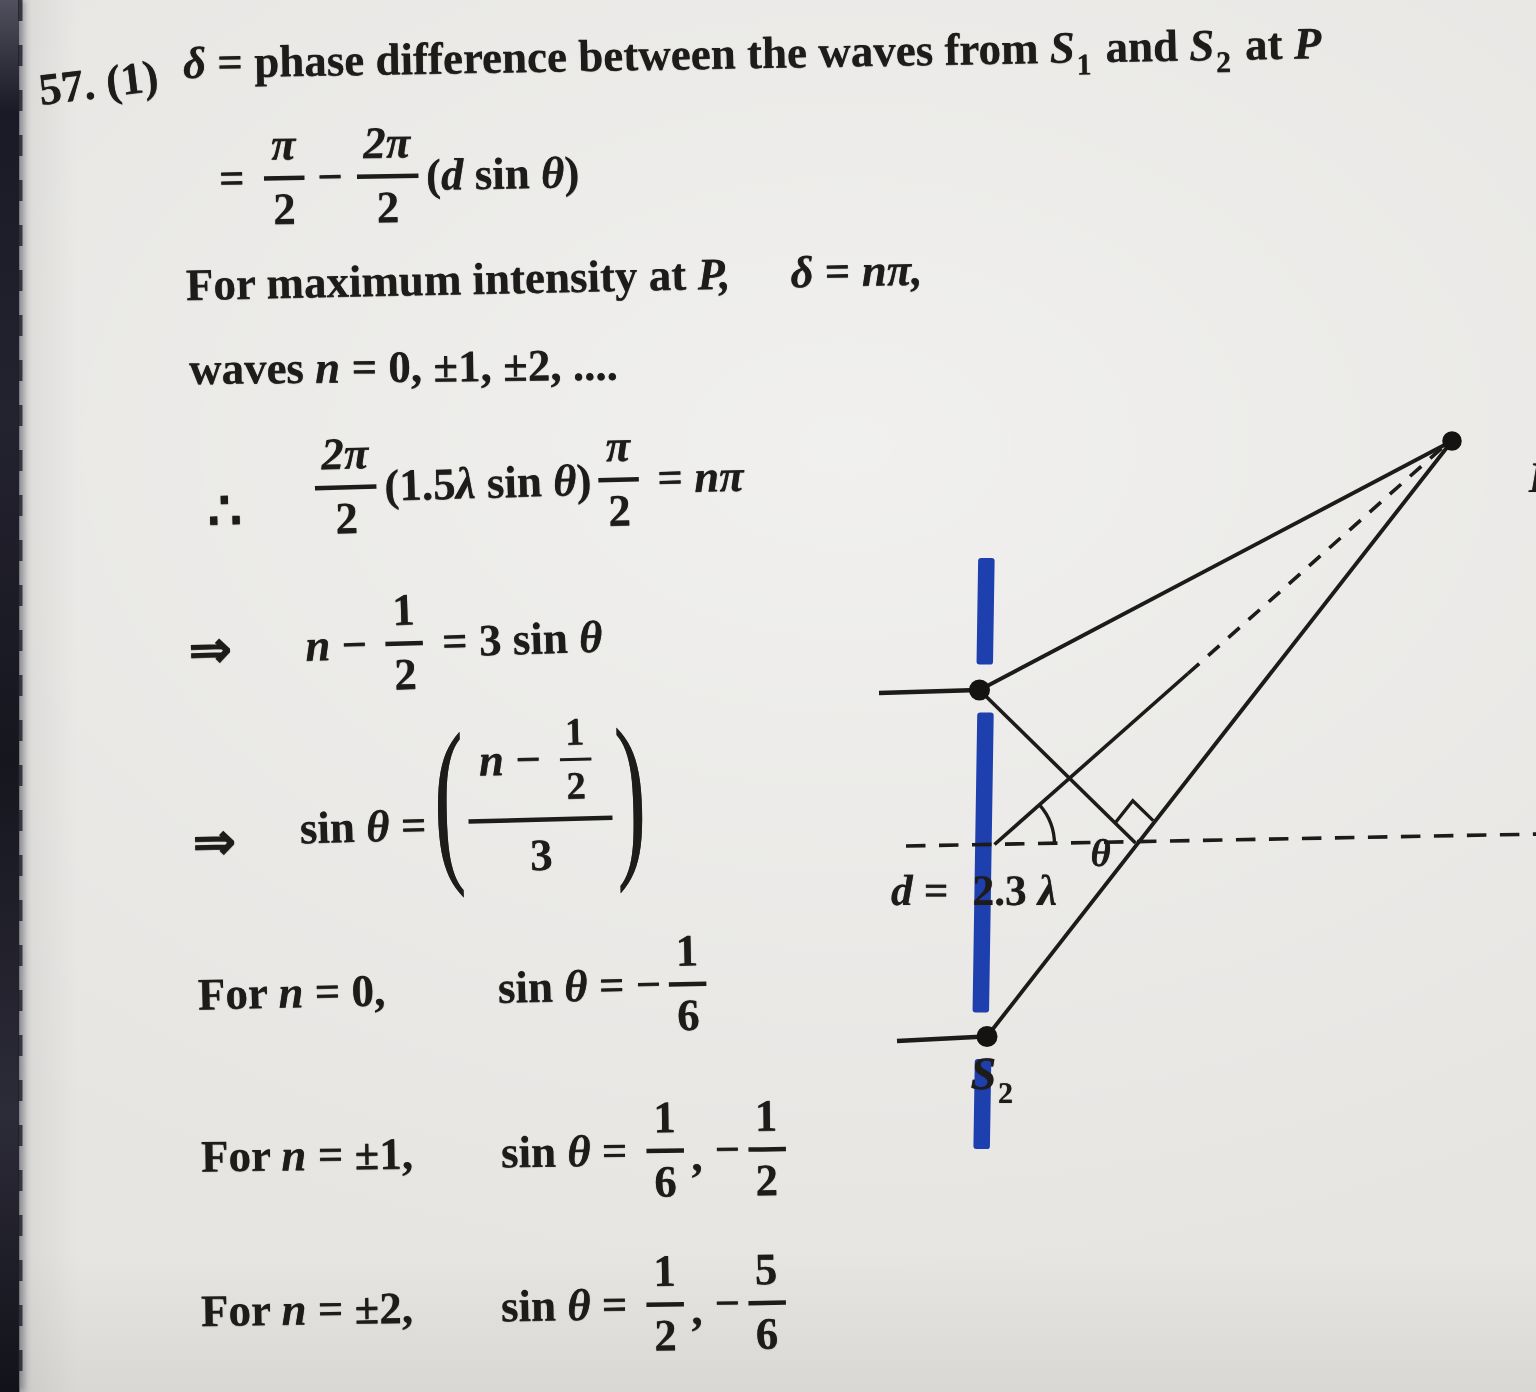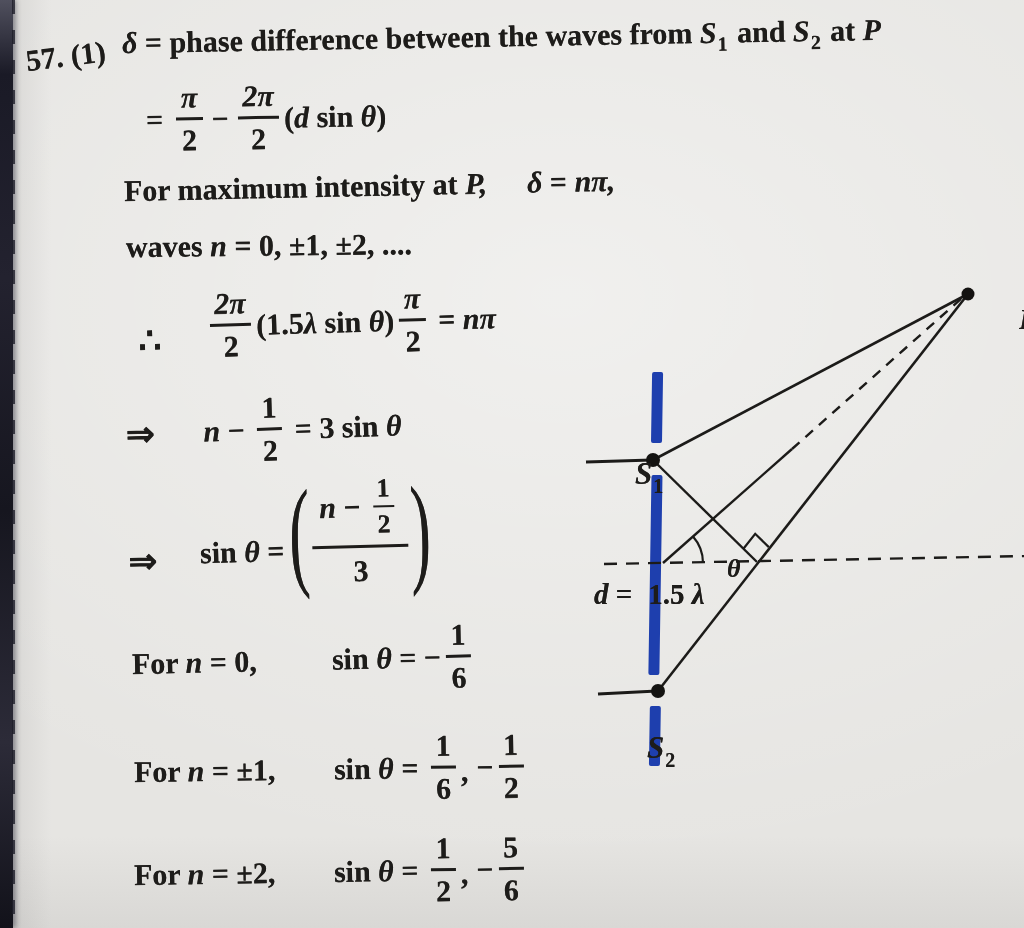--- a/index.html
+++ b/index.html
@@ -217,36 +217,33 @@
 
     <polyline points="743.4,548.7 755.2,533.8 768.8,547.1" fill="none" stroke="#1c1b19" stroke-width="2.2"></polyline>
 
     <path d="M703 563 A40 40 0 0 0 693 536.6" fill="none" stroke="#1c1b19" stroke-width="2.2"></path>
 
     <circle cx="653" cy="460" r="7" fill="#141311"></circle>
     <circle cx="658" cy="691" r="7" fill="#141311"></circle>
     <circle cx="968" cy="294" r="6.5" fill="#141311"></circle>
   </svg>
 
-  <div class="dlabel" style="left:604px;top:420px;font-size:31px;">
-    <span class="it">S</span><span class="sub" style="top:9px;">1</span>
-  </div>
-  <div class="dlabel" style="left:616px;top:694px;font-size:31px;">
+  <div class="dlabel" style="left:616px;top:662px;font-size:31px;">
     <span class="it">S</span><span class="sub" style="top:9px;">2</span>
   </div>
   <div class="dlabel it" style="left:990px;top:270px;font-size:29px;">
     <span>P</span>
   </div>
   <div class="dlabel it" style="left:701px;top:524px;font-size:26px;">
     <span>θ</span>
   </div>
   <div class="dlabel" style="left:594px;top:578px;font-size:29px;display:flex;">
     <span class="it">d</span>
     <span> =</span>
     <span style="width:16px;"></span>
-    <span>1.5 </span>
+    <span>2.3 </span>
     <span class="it">λ</span>
   </div>
 
   <div class="dlabel" style="left:924px;top:912px;font-size:27px;letter-spacing:6px;">
     
   </div>
 </div>
 
 </body></html>

